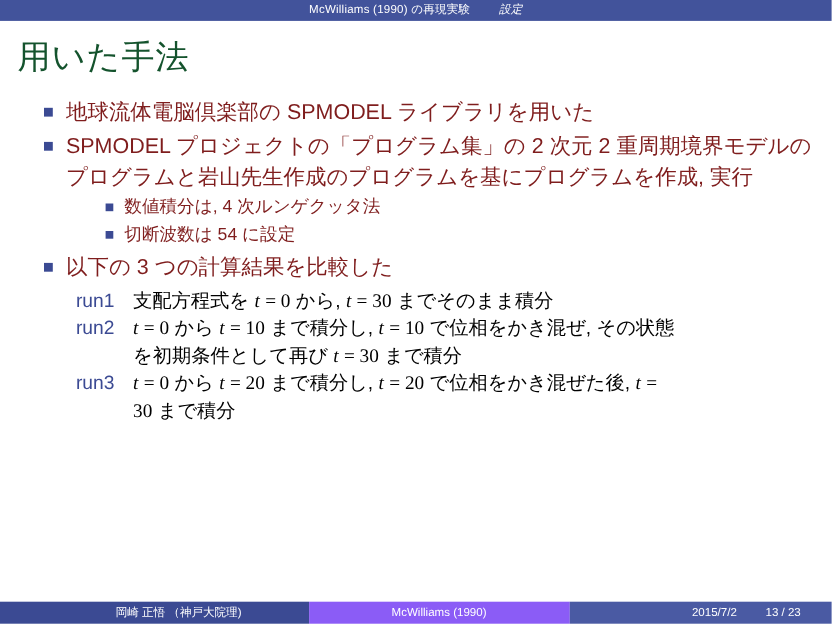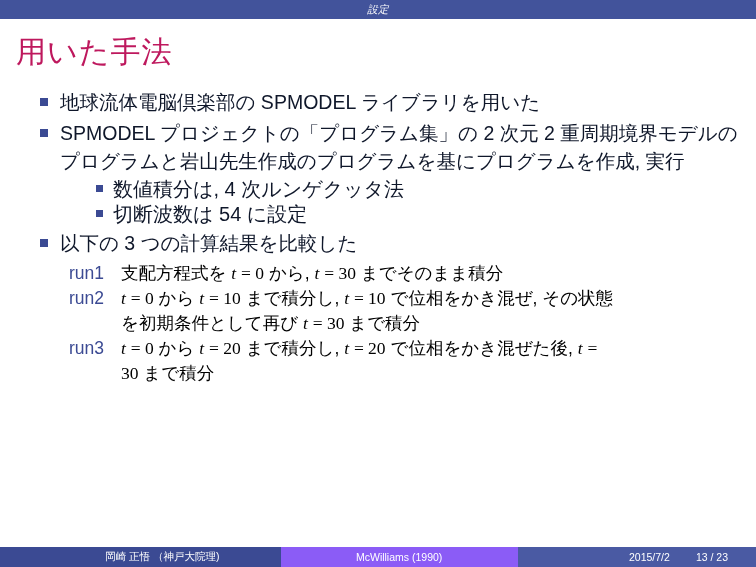--- a/index.html
+++ b/index.html
@@ -42,21 +42,21 @@
     color: #ffffff;
     font-style: italic;
   }
 
   
   .slide-title {
     position: absolute;
     top: 32px;
     left: 16px;
     font-size: 30px;
-    color: #be185d;
+    color: #14532d;
     letter-spacing: 1px;
     font-weight: normal;
   }
 
   
   .content {
     position: absolute;
     top: 88px;
     left: 0;
     width: 756px;
@@ -66,39 +66,39 @@
     list-style: none;
     margin: 0;
     padding: 0 0 0 40px;
   }
   ul.lvl1 > li {
     position: relative;
     font-size: 19.5px;
     line-height: 28px;
     margin-bottom: 3px;
     padding-left: 20px;
-    color: #0f172a;
+    color: #7f1d1d;
   }
   ul.lvl1 > li > .bullet {
     position: absolute;
     left: 0;
     top: 10px;
     width: 8px;
     height: 8px;
     background: #3b4a93;
   }
 
   ul.lvl2 {
     list-style: none;
     margin: 2px 0 2px 0;
     padding: 0 0 0 36px;
   }
   ul.lvl2 > li {
     position: relative;
-    font-size: 20px;
+    font-size: 16px;
     line-height: 24px;
     padding-left: 17px;
     margin-bottom: 1px;
   }
   ul.lvl2 > li > .bullet2 {
     position: absolute;
     left: 0;
     top: 8px;
     width: 7px;
     height: 7px;
@@ -169,20 +169,21 @@
     box-sizing: border-box;
     gap: 26px;
   }
   .footer-date { }
   .footer-page { }
 </style>
 </head>
 <body>
 
 <div class="topbar">
+  <span class="topbar-item current">McWilliams (1990) の再現実験</span>
   <span class="topbar-item other">設定</span>
 </div>
 
 <div class="slide-title">用いた手法</div>
 
 <div class="content">
   <ul class="lvl1">
 
     <li>
       <span class="bullet"></span>

